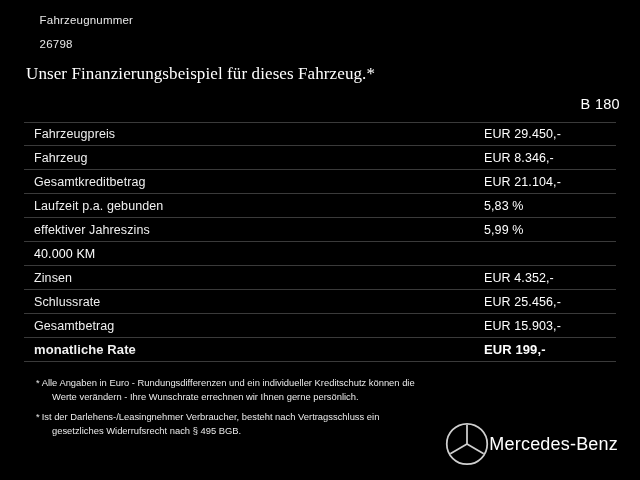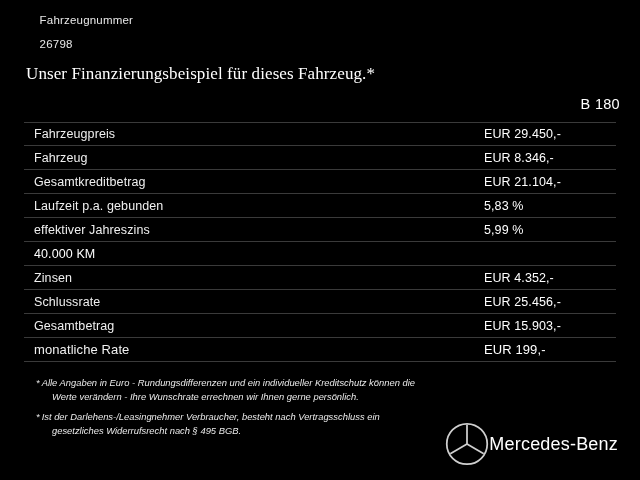--- a/index.html
+++ b/index.html
@@ -66,26 +66,25 @@
   }
   .row .value {
     font-size: 12.5px;
     color: #ffffff;
     letter-spacing: 0.1px;
     text-align: left;
     min-width: 120px;
   }
   .row.total .label,
   .row.total .value {
-    font-weight: normal;
+    font-weight: bold;
     font-size: 13px;
   }
   .notes {
     margin: 14px 0 0 16px;
-    font-style: italic;
   }
   .note {
     font-size: 9.4px;
     line-height: 13.5px;
     color: #eaeaea;
     margin-bottom: 7px;
     max-width: 460px;
   }
   .note .star {
     margin-right: 2px;

